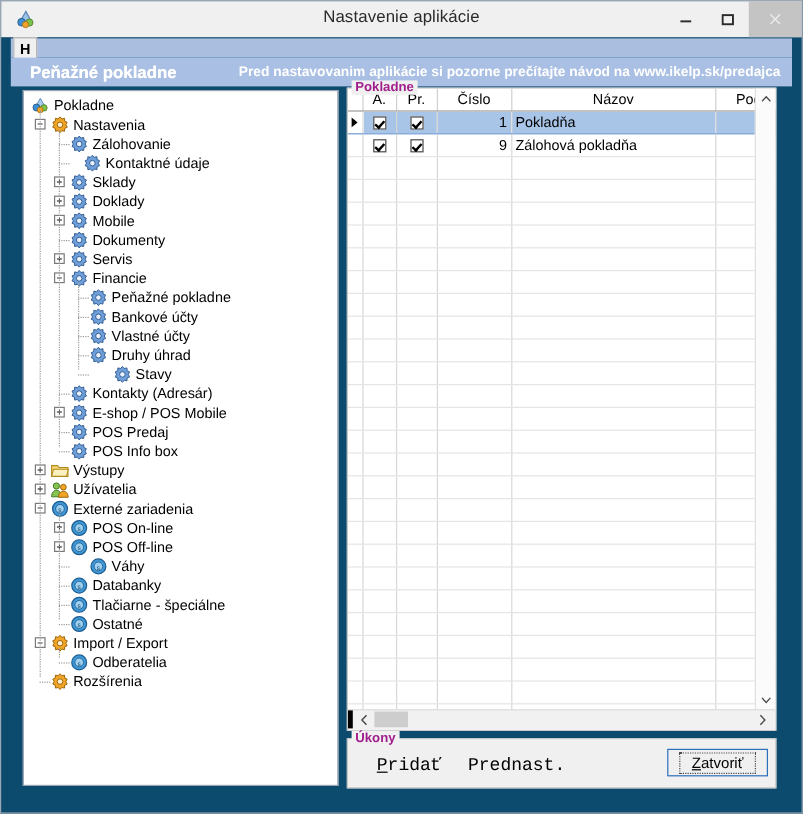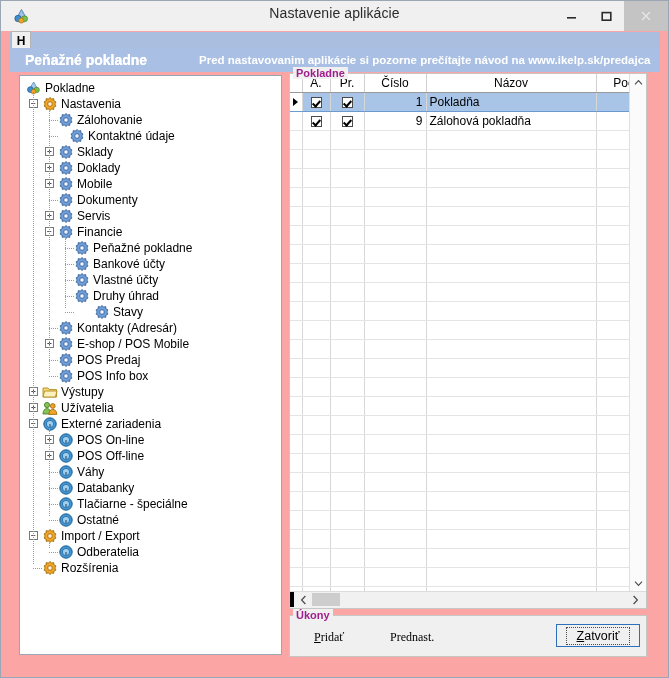--- a/index.html
+++ b/index.html
@@ -7,21 +7,21 @@
     width:669px;height:678px;overflow:hidden;
     background:#f0f0f0;
     font-family:"Liberation Sans", sans-serif;
     font-size:12px;
     color:#000;
     -webkit-font-smoothing:antialiased;
   }
   .window{
     position:absolute;left:0;top:0;width:669px;height:678px;
     box-sizing:border-box;
-    background:#fca5a5;
+    background:#0c4a6e;
     border:1px solid #9ba6b5;
   }
   
   .titlebar{
     position:absolute;left:0;top:0;right:0;height:30px;
     background:#f0f0f0;
     display:flex;align-items:center;
   }
   .app-icon{
     position:absolute;left:12px;top:7px;width:18px;height:16px;
@@ -177,22 +177,22 @@
   
   .act-group{
     position:absolute;left:288px;top:614px;width:358px;height:42px;
     border:1px solid #c6c6c6;background:#f0f0f0;box-sizing:border-box;
   }
   .act-cap{
     position:absolute;left:292px;top:608px;background:#f0f0f0;padding:0 3px;
     color:#a01e8c;font-size:11px;font-weight:bold;z-index:3;
   }
   .linkbtn{
-    position:absolute;top:14px;font-size:12px;color:#000;background:transparent;
-    border:0;padding:0;cursor:default;font-family:Liberation Serif, serif;
+    position:absolute;top:14px;font-size:15px;color:#000;background:transparent;
+    border:0;padding:0;cursor:default;font-family:Liberation Mono, monospace;
   }
   .linkbtn.add{left:24px;}
   .linkbtn.pre{left:100px;}
   .acc{text-decoration:underline;}
   .closebtn{
     position:absolute;right:6px;top:8px;width:84px;height:23px;
     background:#f0f0f0;border:1px solid #2c6fbb;
     box-sizing:border-box;
     display:flex;align-items:center;justify-content:center;
     font-size:12.5px;color:#000;cursor:default;
@@ -426,21 +426,21 @@
         </div>
         <div class="tnode" style="padding-left: 38px;">
           <span class="expander" style="left: 25px; top: 3px;">+</span>
           <span class="ico"><svg width="16" height="16" viewBox="0 0 16 16">
               <circle cx="8" cy="8" r="6.2" fill="#3f97d6" stroke="#1d5c90" stroke-width="1"></circle>
               <circle cx="8" cy="8" r="3.6" fill="#9fd0f0" stroke="#1d5c90" stroke-width=".7"></circle>
               <text x="8" y="10.6" font-size="5.5" text-anchor="middle" fill="#14405f" font-family="Liberation Sans">s</text>
             </svg></span>
           <span class="lbl">POS Off-line</span>
         </div>
-        <div class="tnode" style="padding-left: 38px;">
+        <div class="tnode" style="padding-left: 54px;">
           <span class="ico"><svg width="16" height="16" viewBox="0 0 16 16">
               <circle cx="8" cy="8" r="6.2" fill="#3f97d6" stroke="#1d5c90" stroke-width="1"></circle>
               <circle cx="8" cy="8" r="3.6" fill="#9fd0f0" stroke="#1d5c90" stroke-width=".7"></circle>
               <text x="8" y="10.6" font-size="5.5" text-anchor="middle" fill="#14405f" font-family="Liberation Sans">s</text>
             </svg></span>
           <span class="lbl">Váhy</span>
         </div>
         <div class="tnode" style="padding-left: 38px;">
           <span class="ico"><svg width="16" height="16" viewBox="0 0 16 16">
               <circle cx="8" cy="8" r="6.2" fill="#3f97d6" stroke="#1d5c90" stroke-width="1"></circle>

